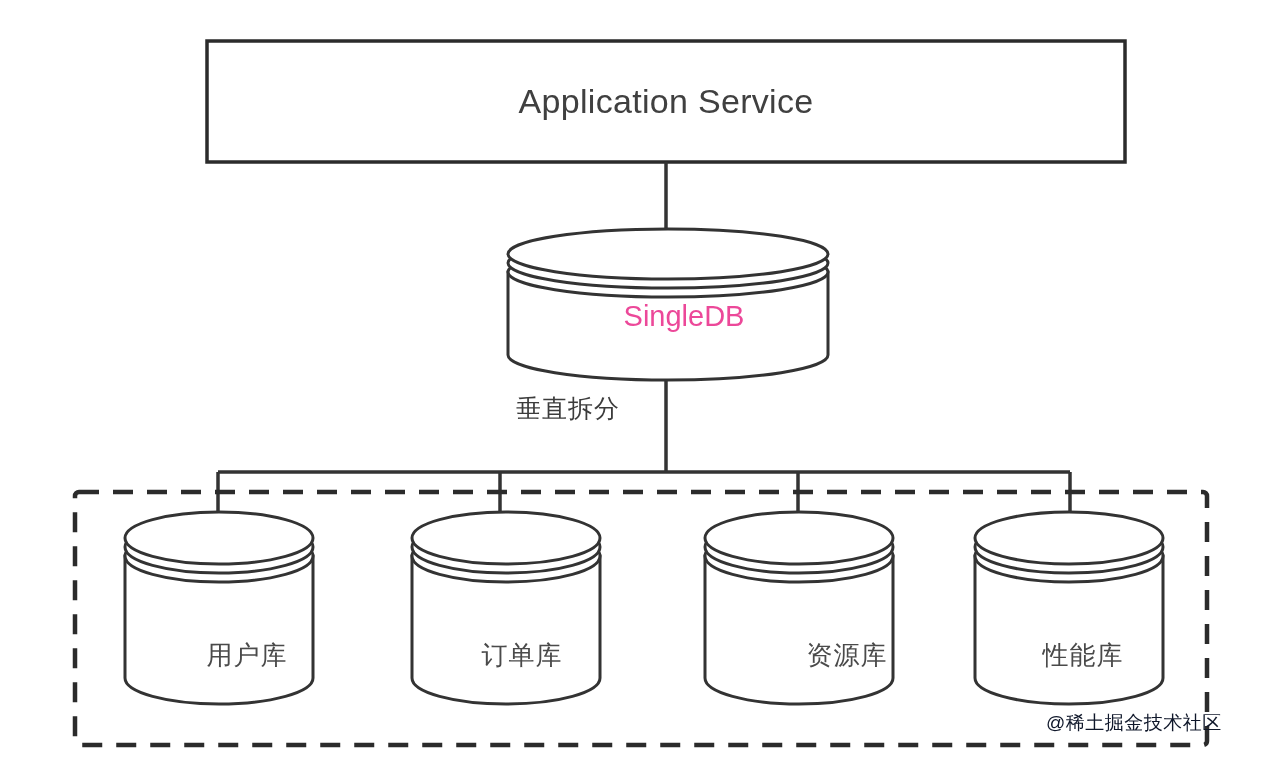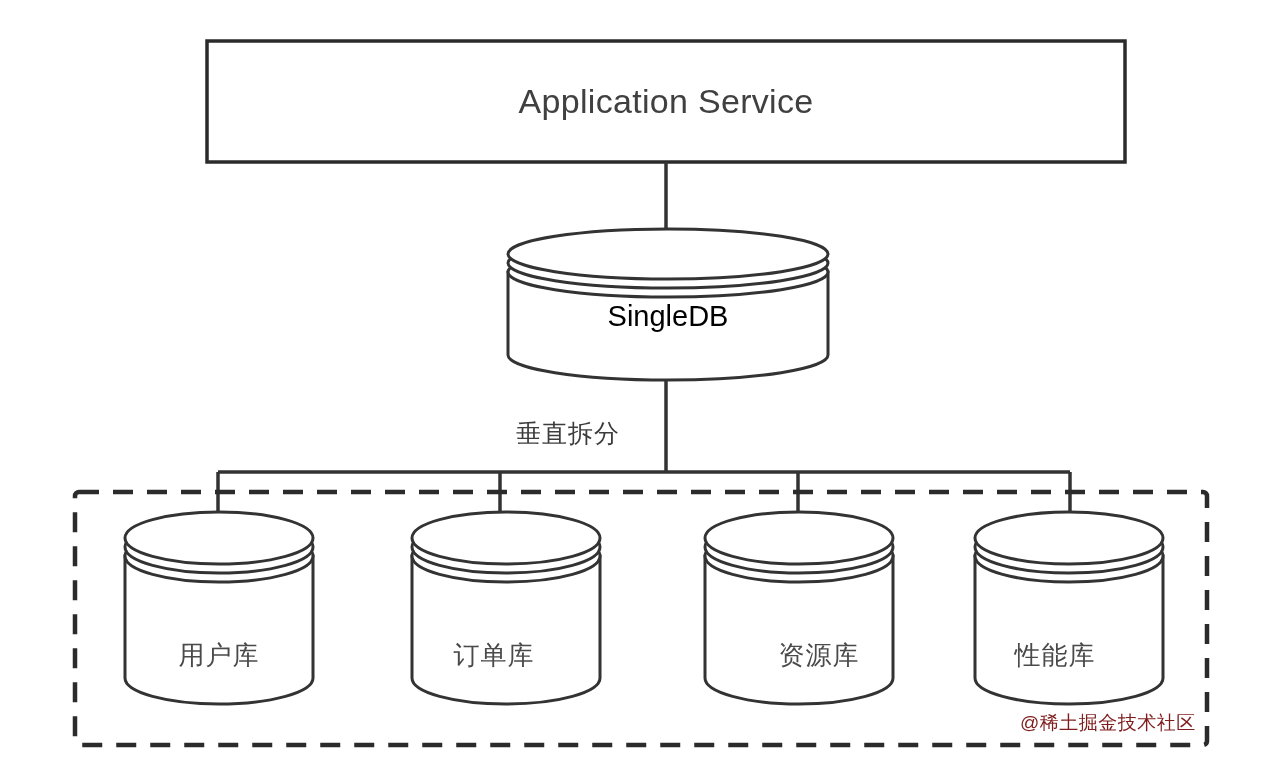--- a/index.html
+++ b/index.html
@@ -43,44 +43,46 @@
     letter-spacing: 0.3px;
   }
   .singledb-title {
     left: 508px;
     top: 300px;
     width: 320px;
     display: flex;
     align-items: center;
     justify-content: center;
     font-size: 29px;
-    color: #000000;
+    color: #ec4899;
+    padding-left: 16px;
   }
   .split-label {
     left: 516px;
-    top: 417px;
+    top: 392px;
     font-size: 25px;
     color: #3c3c3c;
     letter-spacing: 1px;
   }
   .db-title {
     top: 638px;
     height: 34px;
     display: flex;
     align-items: center;
     justify-content: center;
     font-size: 26px;
     color: #4a4a4a;
     letter-spacing: 1px;
+    margin-left: 28px;
   }
   .watermark {
-    left: 1020px;
+    left: 1046px;
     top: 710px;
     font-size: 19px;
-    color: #7f1d1d;
+    color: #0f172a;
     letter-spacing: 0.5px;
   }
 </style>
 </head>
 <body>
 
 <div id="canvas">
 
   <svg id="diagram-svg" viewBox="0 0 1268 764">
     <defs>

